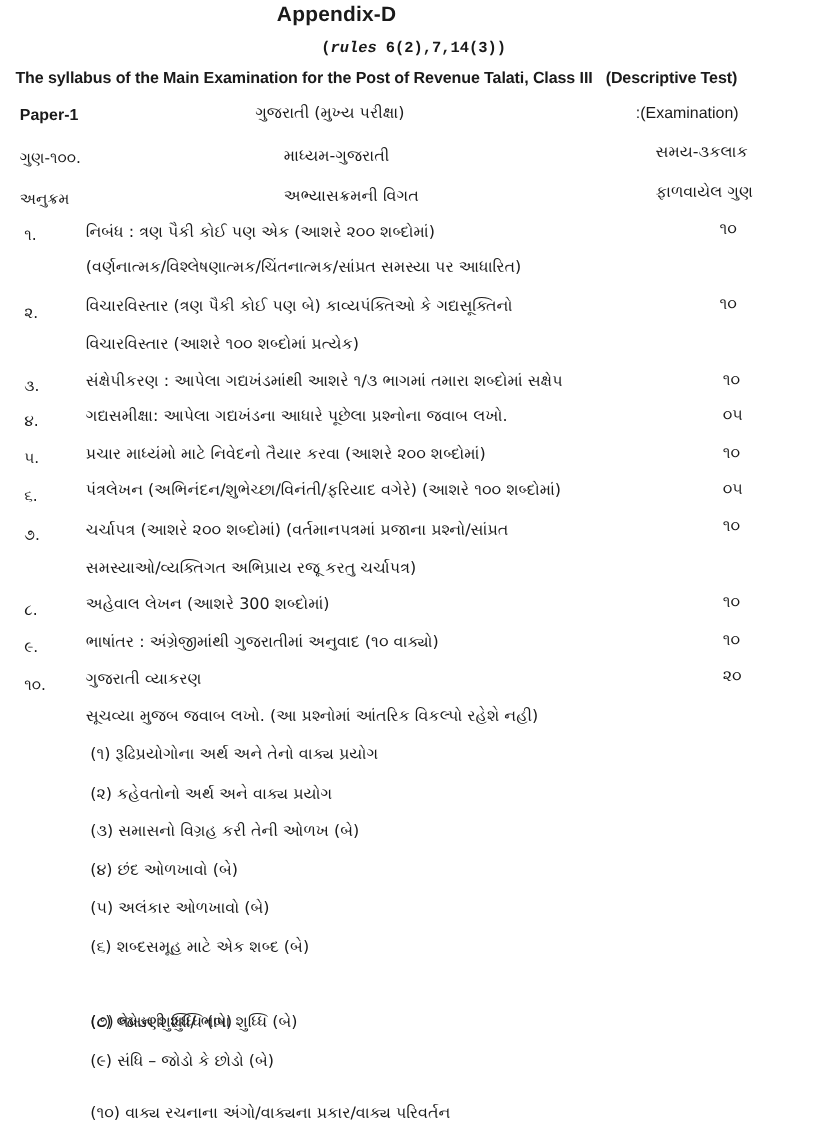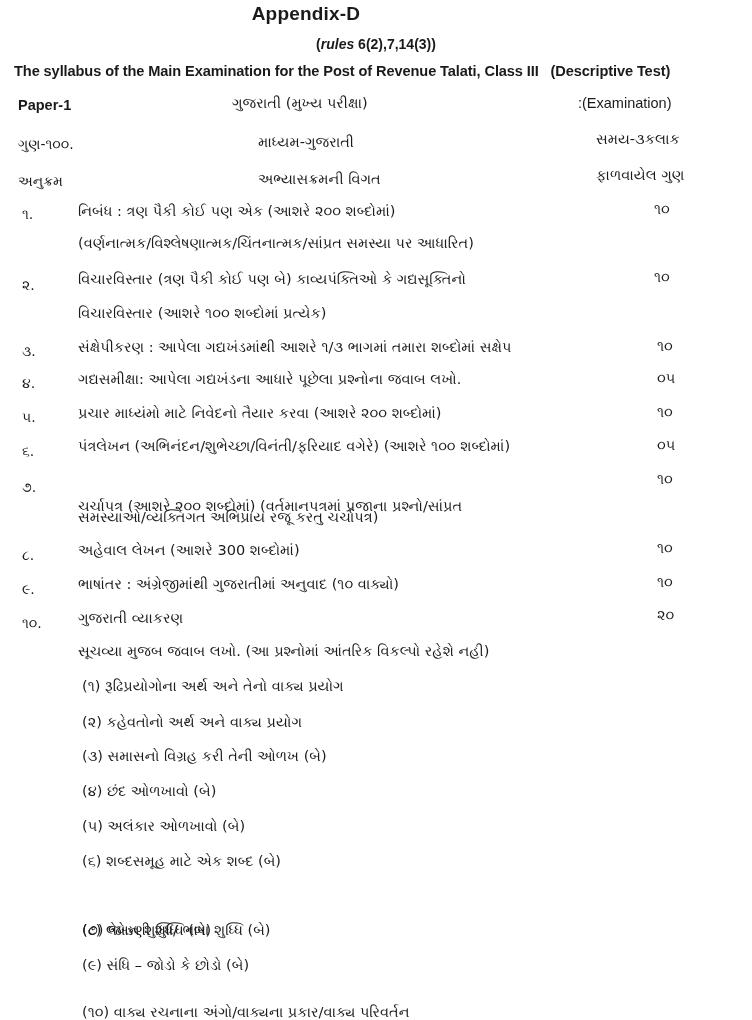--- a/index.html
+++ b/index.html
@@ -4,21 +4,21 @@
 <style>
   html, body { margin: 0; padding: 0; }
   body {
     width: 752px; height: 1020px; overflow: hidden;
     background: #ffffff; color: #1a1a1a;
     font-family: "DejaVu Sans", "Liberation Sans", sans-serif;
     position: relative;
   }
   .abs { position: absolute; white-space: nowrap; }
   .title { left: 0; width: 612px; top: 3px; text-align: center; font-family: "Liberation Sans", sans-serif; font-weight: bold; font-size: 19px; letter-spacing: 0.2px; }
-  .rules { left: 0; width: 752px; top: 36px; text-align: center; font-family: Liberation Sans, sans-serif; font-size: 14px; font-weight: bold; }
+  .rules { left: 0; width: 752px; top: 36px; text-align: center; font-family: Liberation Mono, monospace; font-size: 14px; font-weight: bold; }
   .rules i { font-style: italic; }
   .syl { left: 14px; top: 63px; font-family: "Liberation Sans", sans-serif; font-size: 14.6px; font-weight: bold; letter-spacing: -0.1px; }
   .hdr-left { left: 18px; font-size: 14px; }
   .hdr-mid { font-size: 14.5px; }
   .hdr-right { font-size: 14.5px; }
   .bold-en { font-family: "Liberation Sans", sans-serif; font-weight: bold; font-size: 14.5px; }
   .en { font-family: "Liberation Sans", sans-serif; font-size: 14.5px; }
   .num { left: 22px; font-size: 14px; }
   .txt { left: 78px; font-size: 14.5px; }
   .marks { font-size: 14.5px; }
@@ -65,21 +65,21 @@
 
     <div class="abs num" style="top:409px;">૫.</div>
     <div class="abs txt" style="top:405px;">પ્રચાર માધ્યંમો માટે નિવેદનો તૈયાર કરવા (આશરે ૨૦૦ શબ્દોમાં)</div>
     <div class="abs marks" style="left:657px; top:404px;">૧૦</div>
 
     <div class="abs num" style="top:443px;">૬.</div>
     <div class="abs txt" style="top:438px;">પંત્રલેખન (અભિનંદન/શુભેચ્છા/વિનંતી/ફરિયાદ વગેરે) (આશરે ૧૦૦ શબ્દોમાં)</div>
     <div class="abs marks" style="left:657px; top:437px;">૦૫</div>
 
     <div class="abs num" style="top:479px;">૭.</div>
-    <div class="abs txt" style="top:474px;margin-top:24px;">ચર્ચાપત્ર (આશરે ૨૦૦ શબ્દોમાં) (વર્તમાનપત્રમાં પ્રજાના પ્રશ્નો/સાંપ્રત</div>
+    <div class="abs txt" style="top:474px;">ચર્ચાપત્ર (આશરે ૨૦૦ શબ્દોમાં) (વર્તમાનપત્રમાં પ્રજાના પ્રશ્નો/સાંપ્રત</div>
     <div class="abs txt" style="top:509px;">સમસ્યાઓ/વ્યક્તિગત અભિપ્રાય રજૂ કરતુ ચર્ચાપત્ર)</div>
     <div class="abs marks" style="left:657px; top:471px;">૧૦</div>
 
     <div class="abs num" style="top:547px;">૮.</div>
     <div class="abs txt" style="top:542px;">અહેવાલ લેખન (આશરે 300 શબ્દોમાં)</div>
     <div class="abs marks" style="left:657px; top:540px;">૧૦</div>
 
     <div class="abs num" style="top:581px;">૯.</div>
     <div class="abs txt" style="top:576px;text-align:center;">ભાષાંતર : અંગ્રેજીમાંથી ગુજરાતીમાં અનુવાદ (૧૦ વાક્યો)</div>
     <div class="abs marks" style="left:657px; top:574px;">૧૦</div>

